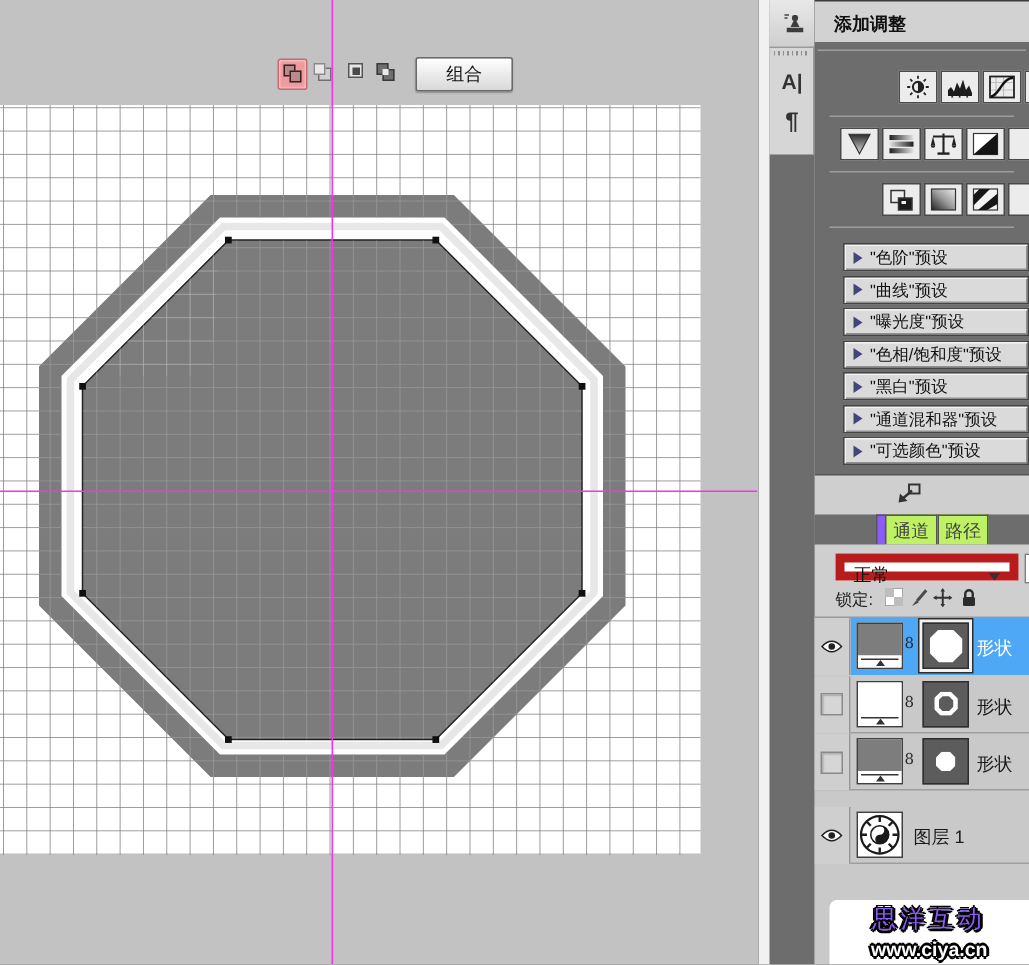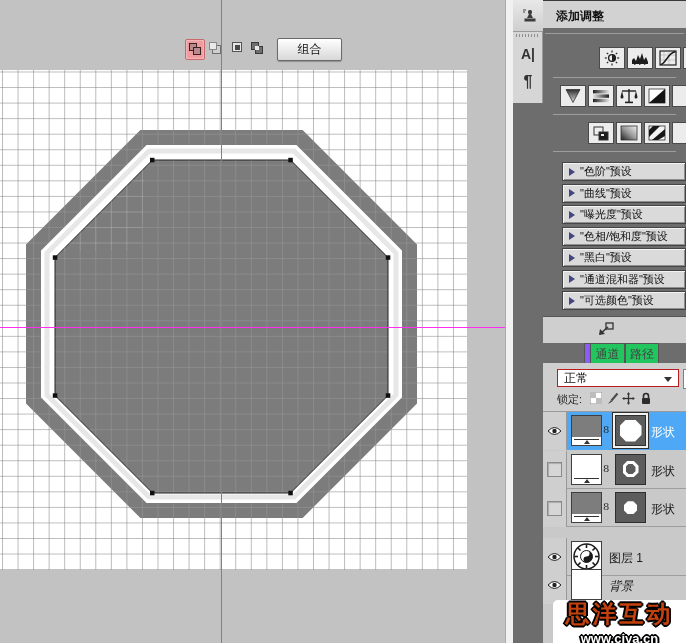--- a/index.html
+++ b/index.html
@@ -40,24 +40,24 @@
   .preset-tri{width:0;height:0;border-left:6px solid #45457e;border-top:4.5px solid transparent;
      border-bottom:4.5px solid transparent;margin:0 5px 0 6px;}
   .preset-label{font-size:11px;color:#111;white-space:nowrap;}
   .adj-footer{position:absolute;left:0;top:316px;width:143px;height:27px;background:#cfcfcf;border-top:1px solid #555;}
 
   
   .tabs-row{position:absolute;left:0;top:343px;width:143px;height:20px;background:#6d6d6d;}
   .tab{position:absolute;top:0;height:20px;font-size:12px;text-align:center;line-height:20px;
      border:1px solid #555;border-bottom:none;box-sizing:border-box;}
   .tab.active{background:#8b5cf6;color:#1a1a1a;margin-left:28px;}
-  .tab.inactive{background:#22c55e;color:#444;}
+  .tab.inactive{background:#bef264;color:#444;}
   .layers-body{position:absolute;left:0;top:363px;width:143px;height:280px;background:#cfcfcf;}
   .blend-select{position:absolute;left:14px;top:6px;width:122px;height:18px;background:#fff;
-     border:1px solid #b91c1c;box-sizing:border-box;font-size:12px;color:#111;line-height:16px;padding-left:6px;}
+     border:6px solid #b91c1c;box-sizing:border-box;font-size:12px;color:#111;line-height:16px;padding-left:6px;}
   .blend-arrow{position:absolute;right:6px;top:7px;width:0;height:0;border-top:5px solid #333;
      border-left:4px solid transparent;border-right:4px solid transparent;}
   .blend-sliver{position:absolute;left:140px;top:6px;width:3px;height:18px;background:#fff;border:1px solid #7e7e7e;}
   .lock-label{position:absolute;left:14px;top:29px;font-size:11px;color:#222;}
   .lock-ic{position:absolute;top:28px;width:14px;height:14px;display:flex;align-items:center;justify-content:center;}
 
   .layer-list{position:absolute;left:0;top:48px;width:143px;height:232px;background:#c9c9c9;border-top:1px solid #9a9a9a;}
   .layer-row{position:absolute;left:0;width:143px;height:38px;border-bottom:1px solid #9e9e9e;box-sizing:border-box;}
   .eye-col{position:absolute;left:0;top:0;width:24px;height:38px;background:#cfcfcf;border-right:1px solid #999;box-sizing:border-box;
      display:flex;align-items:center;justify-content:center;}
@@ -73,21 +73,21 @@
   .mask-thumb{position:absolute;left:72px;top:3px;width:31px;height:31px;background:#5c5c5c;
      border:1px solid #2e2e2e;box-sizing:border-box;display:flex;align-items:center;justify-content:center;}
   .mask-thumb.selected{box-shadow:0 0 0 2px #f2f2f2,0 0 0 3px #2e2e2e;}
   .oct{clip-path:polygon(29% 0,71% 0,100% 29%,100% 71%,71% 100%,29% 100%,0 71%,0 29%);background:#fff;}
   .layer-label{position:absolute;top:12px;font-size:12px;white-space:nowrap;}
   .link-glyph{position:absolute;left:60px;top:12px;font-size:10px;color:#2a2a2a;font-family:"DejaVu Serif",serif;}
 
   
   .watermark{left:553px;top:600px;width:133px;height:43px;background:#fff;border-radius:5px 0 0 0;
      display:flex;flex-direction:column;align-items:center;justify-content:center;z-index:50;}
-  .wm1{font-size:24px;font-weight:bold;letter-spacing:3px;color:#c2410c;
+  .wm1{font-size:16px;font-weight:normal;letter-spacing:3px;color:#8b5cf6;
      text-shadow:-2px 0 #000,2px 0 #000,0 -2px #000,0 2px #000,-1px -1px #000,1px 1px #000,1px -1px #000,-1px 1px #000;}
   .wm2{font-size:13px;font-weight:bold;color:#fff;margin-top:1px;
      text-shadow:-2px 0 #000,2px 0 #000,0 -2px #000,0 2px #000,-1px -1px #000,1px 1px #000,1px -1px #000,-1px 1px #000;}
 </style>
 </head>
 <body>
 
 <div id="app">
 
   <svg class="abs" width="505" height="643" style="left:0;top:0">
@@ -455,31 +455,20 @@
                 <line x1="6" y1="6" x2="8.5" y2="8.5"></line>
                   <line x1="20.5" y1="20.5" x2="23" y2="23"></line>
                 <line x1="23" y1="6" x2="20.5" y2="8.5"></line>
                   <line x1="8.5" y1="20.5" x2="6" y2="23"></line>
               </g>
             </svg>
           </div>
           <div class="layer-label" style="left:66px;color:#1a1a1a;">图层 1</div>
         </div>
 
-        <div class="layer-row" style="top:154.4px;">
-          <div class="row-bg"></div>
-          <div class="eye-col">
-            <svg width="15" height="10" viewBox="0 0 15 10">
-                <path d="M1 5 Q7.5 -2 14 5 Q7.5 12 1 5 Z" fill="#fdfdfd" stroke="#222" stroke-width="1"></path>
-                <circle cx="7.5" cy="5" r="2.2" fill="#222"></circle>
-              </svg>
-          </div>
-          <div class="thumb" style="left:28px;background:#fff;"></div>
-          <div class="layer-label" style="left:66px;color:#1a1a1a;font-style:italic;">背景</div>
-        </div>
 
       </div>
     </div>
   </div>
 
   <div class="abs watermark">
     <div class="wm1">思洋互动</div>
     <div class="wm2">www.ciya.cn</div>
   </div>
 

